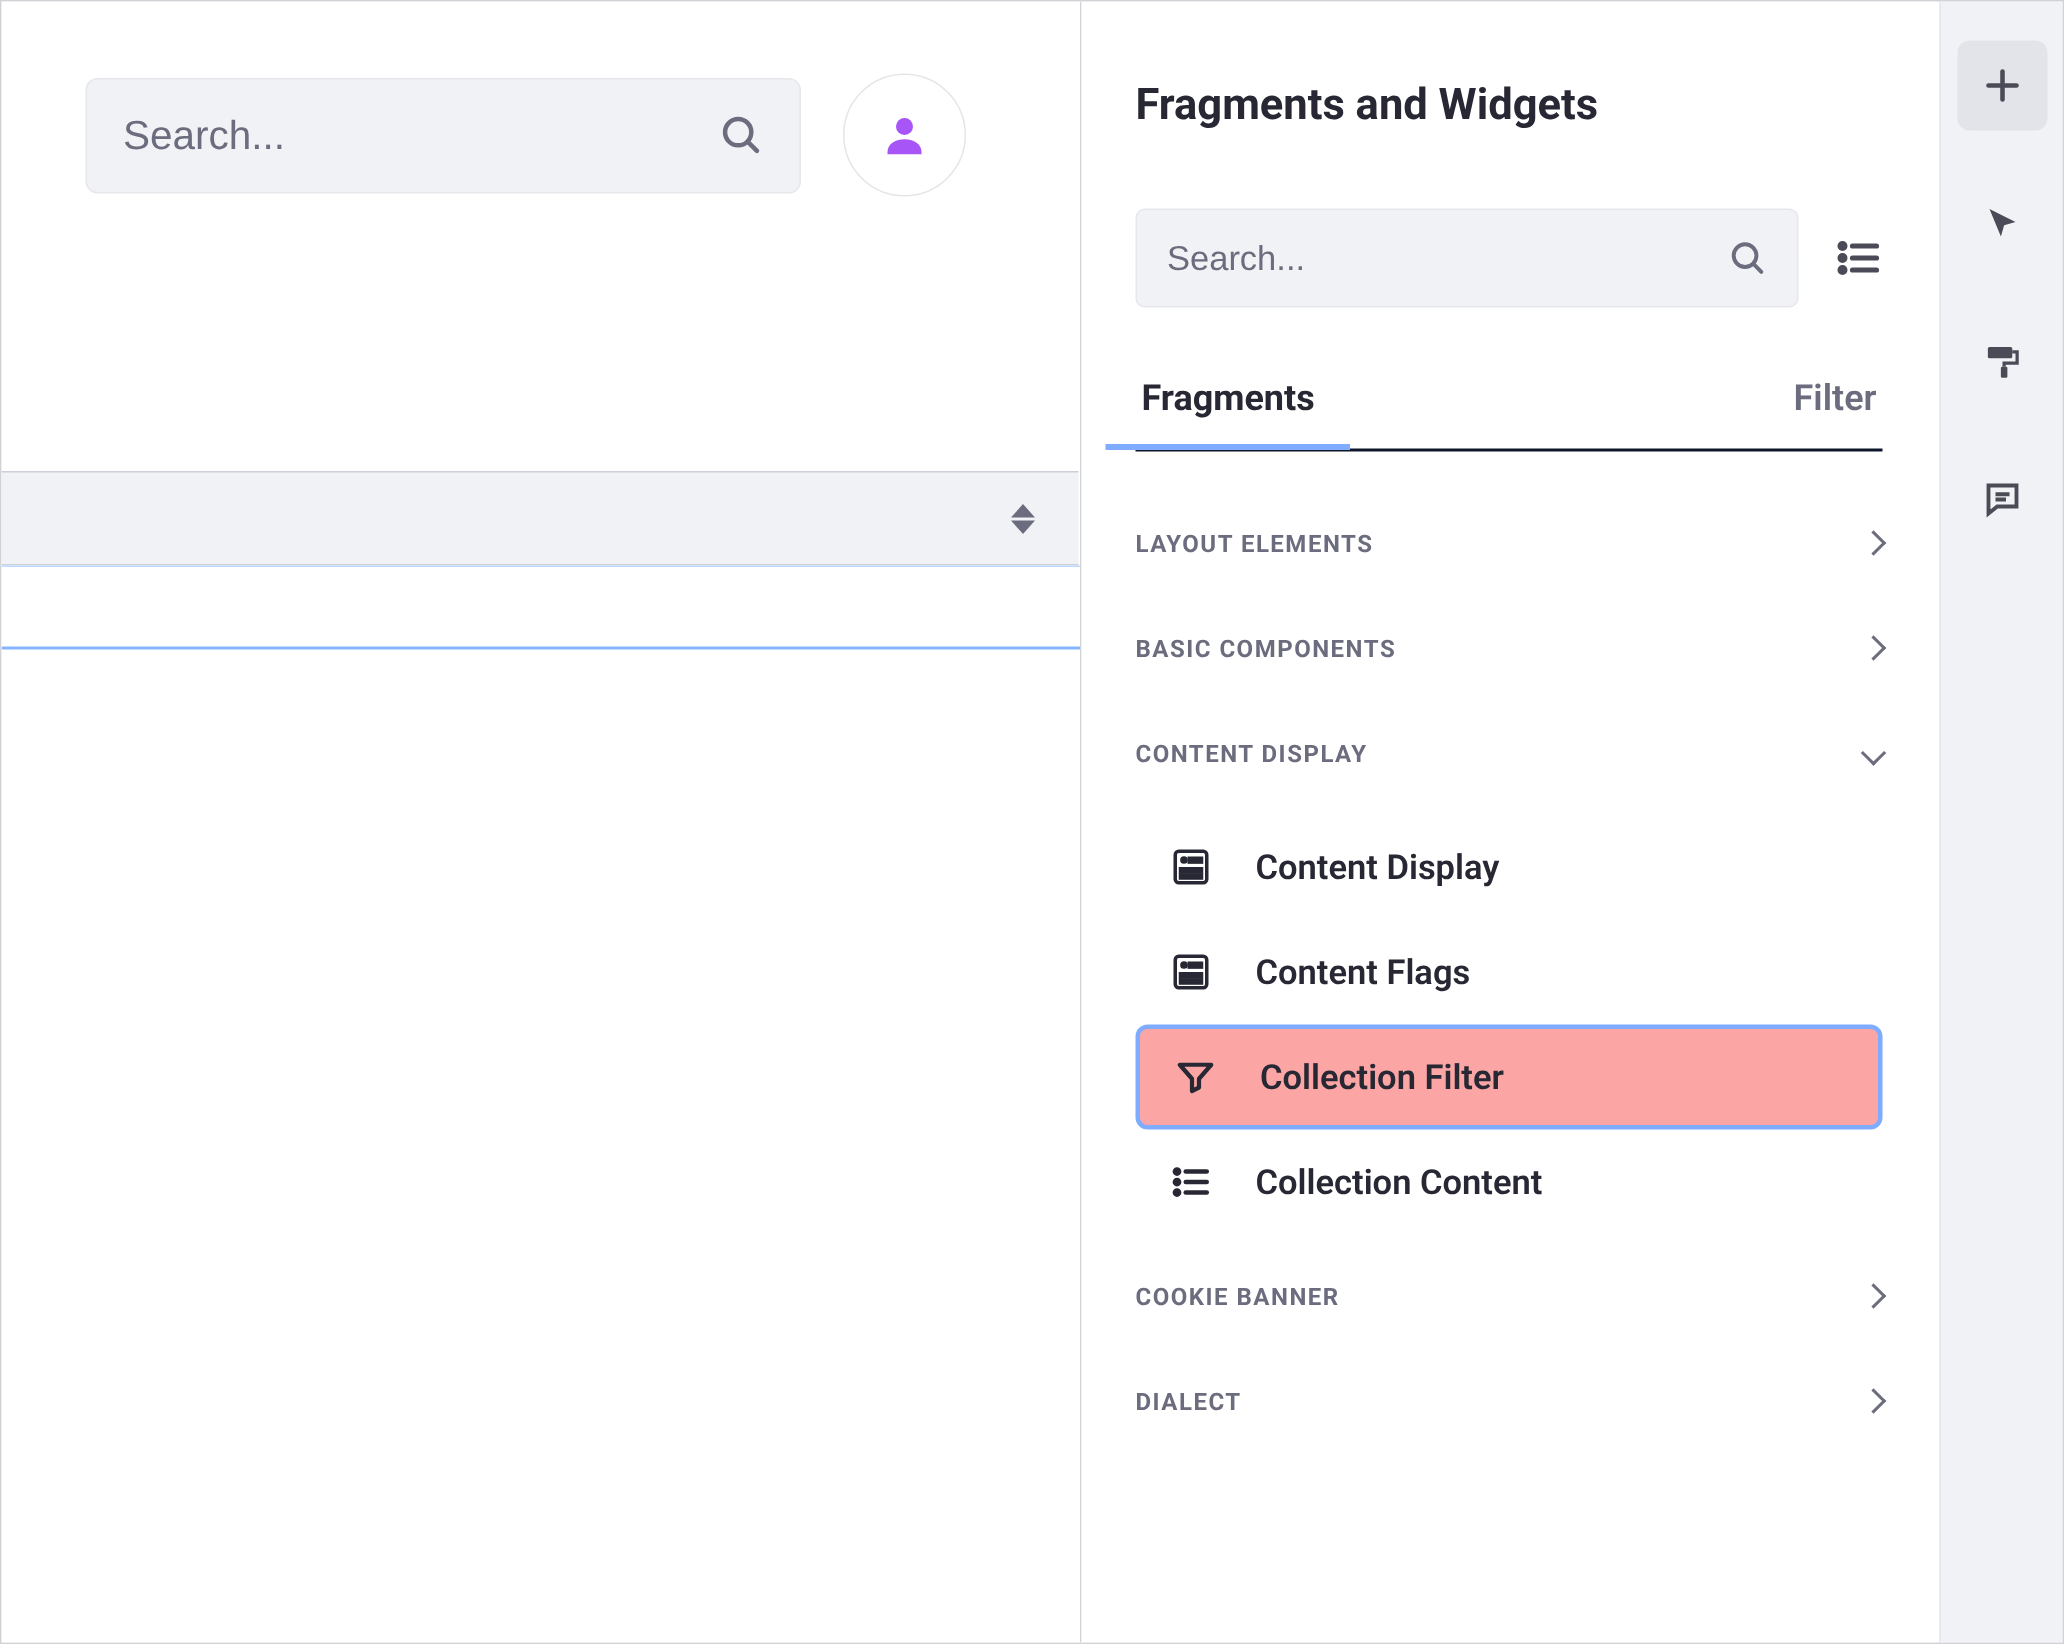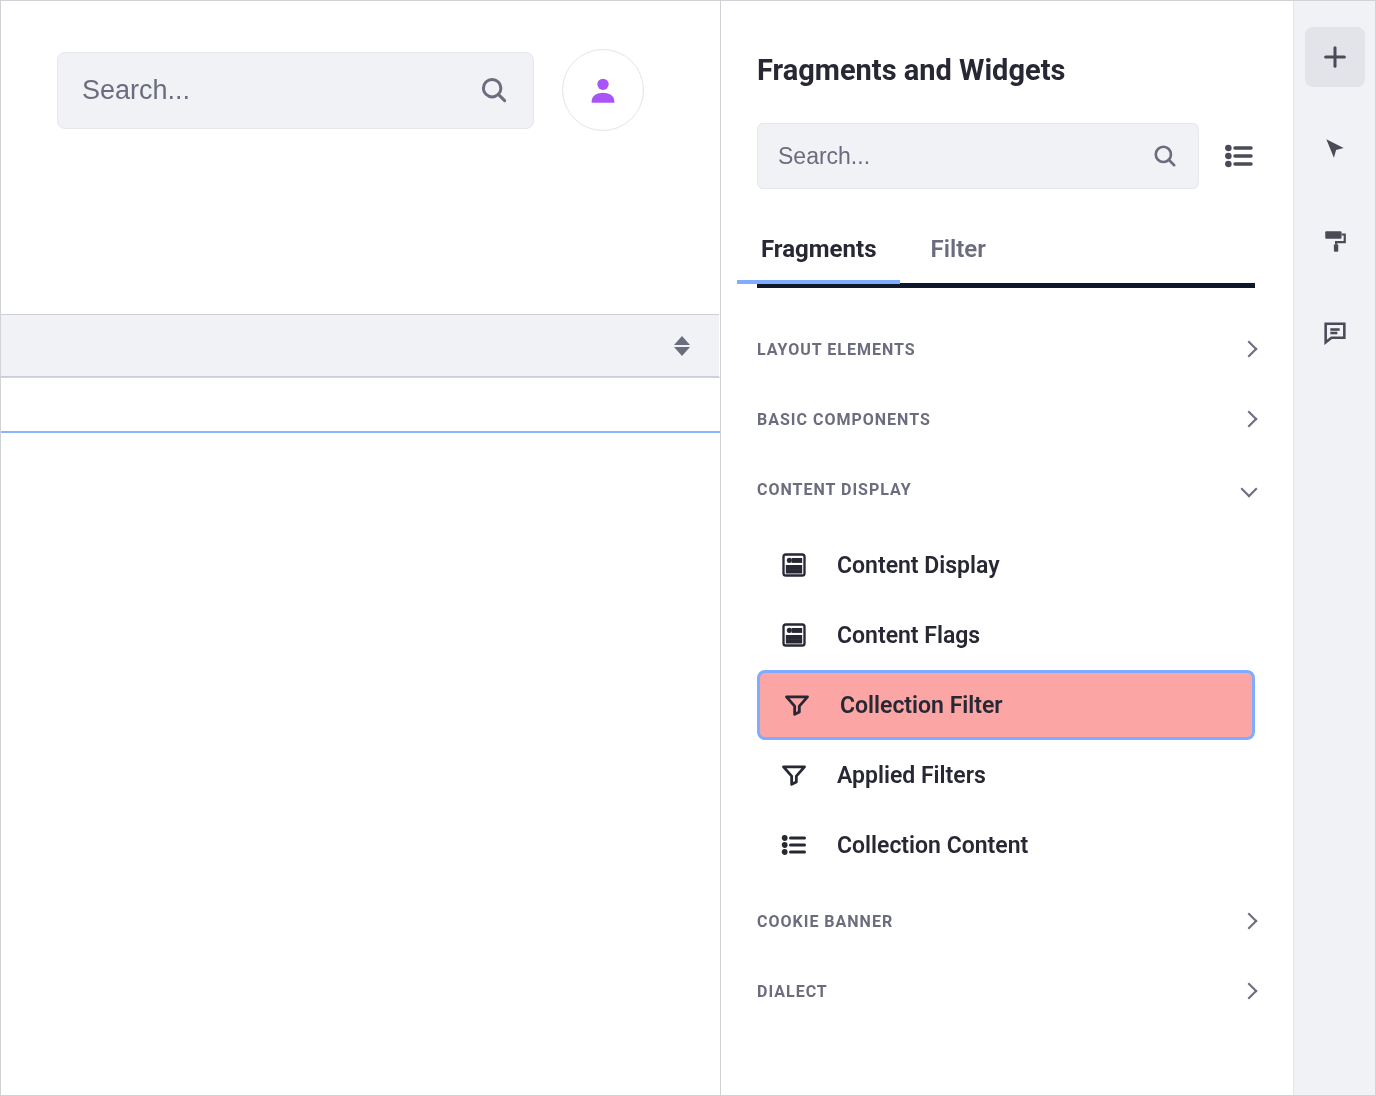--- a/index.html
+++ b/index.html
@@ -90,21 +90,21 @@
     position: absolute;
     left: 720px; top: 0;
     width: 570px; height: 1094px;
     background: #fff;
     padding: 52px 36px 0 36px;
   }
   .panel-title {
     font-size: 29px;
     font-weight: 700;
     color: #272833;
-    margin-bottom: 36px;
+    margin-bottom: 52px;
   }
   .panel-search-row {
     display: flex; align-items: center; gap: 24px;
     margin-bottom: 34px;
   }
   .panel-search {
     flex: 1;
     height: 66px;
     background: #f1f2f5;
     border: 1px solid #e6e7eb;
@@ -113,22 +113,23 @@
     padding: 0 20px; gap: 12px;
   }
   .panel-search input {
     flex:1; border:none; background:transparent;
     font-size: 23px; color:#272833; outline:none;
   }
   .panel-search input::placeholder { color:#6b6c7e; }
 
   .tabs {
     display:flex; gap: 46px;
-    border-bottom: 5px solid #0f172a;
+    border-bottom: 2px solid #0f172a;
     margin-bottom: 26px;
+    justify-content: space-between;
   }
   .tab {
     padding: 12px 4px 20px;
     font-size: 24px;
     font-weight: 600;
     color: #6b6c7e;
     cursor: pointer;
     position: relative;
   }
   .tab.active {
@@ -297,28 +298,20 @@
     <div class="frag-item selected">
       <span class="frag-icon">
         <svg width="28" height="28" viewBox="0 0 24 24" fill="none" stroke="#272833" stroke-width="2.4" stroke-linejoin="round">
             <path d="M3 5h18l-7 8v5l-4 2v-7z"></path>
           </svg>
       </span>
       <span>Collection Filter</span>
     </div>
     <div class="frag-item">
       <span class="frag-icon">
-        <svg width="28" height="28" viewBox="0 0 24 24" fill="none" stroke="#272833" stroke-width="2.4" stroke-linejoin="round">
-            <path d="M3 5h18l-7 8v5l-4 2v-7z"></path>
-          </svg>
-      </span>
-      <span>Applied Filters</span>
-    </div>
-    <div class="frag-item">
-      <span class="frag-icon">
         <svg width="28" height="28" viewBox="0 0 24 24" fill="none" stroke="#272833" stroke-width="2.6" stroke-linecap="round">
             <line x1="9" y1="6" x2="21" y2="6"></line>
             <line x1="9" y1="12" x2="21" y2="12"></line>
             <line x1="9" y1="18" x2="21" y2="18"></line>
             <circle cx="4" cy="6" r="1.2" fill="#272833"></circle>
             <circle cx="4" cy="12" r="1.2" fill="#272833"></circle>
             <circle cx="4" cy="18" r="1.2" fill="#272833"></circle>
           </svg>
       </span>
       <span>Collection Content</span>

